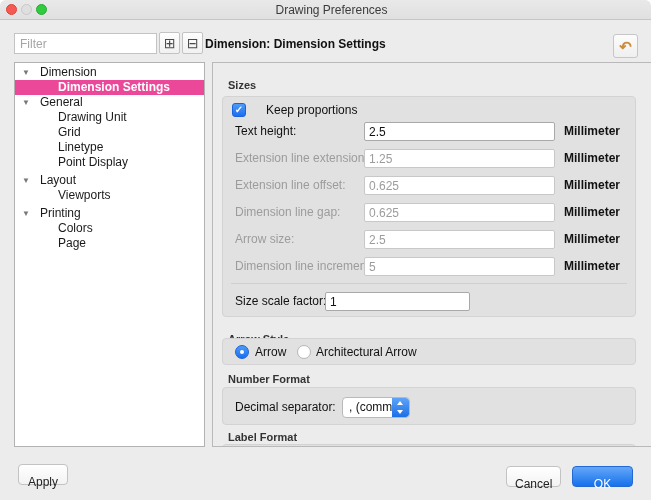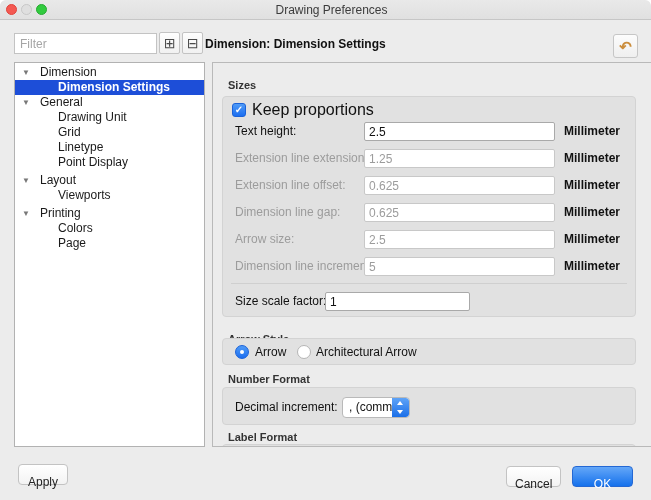--- a/index.html
+++ b/index.html
@@ -32,37 +32,37 @@
                 background:linear-gradient(#fcfcfc,#efefef); border:1px solid #c6c6c6; border-radius:3px;
                 color:#cb8d3c; font-size:15px; font-weight:bold; line-height:21px; text-align:center; padding:0; }
 
   
   .tree { position:absolute; left:14px; top:62px; width:191px; height:385px; box-sizing:border-box;
           background:#fff; border:1px solid #b2b2b2; overflow:hidden; padding-top:2px; }
   .tree-row { position:relative; height:15px; line-height:15px; font-size:12px; color:#1a1a1a; white-space:nowrap; }
   .tree-row .tri { position:absolute; left:7px; top:0; font-size:8px; color:#787878; }
   .tree-row .lbl0 { position:absolute; left:25px; }
   .tree-row .lbl1 { position:absolute; left:43px; }
-  .tree-row.selected { background:#1d4ed8;text-decoration:underline; }
+  .tree-row.selected { background:#ec4899;text-decoration:underline; }
   .tree-row.selected span { color:#fff; font-weight:bold; }
   .tree-row.group-gap { margin-top:3px; }
 
   
   .scrollarea { position:absolute; left:212px; top:62px; width:504px; height:385px; box-sizing:border-box;
                 background:#ececec; border:1px solid #b9b9b9; overflow:hidden; }
   .section-title { position:absolute; left:15px; font-size:11px; font-weight:bold; color:#333; }
   .group-panel { position:absolute; left:9px; width:414px; box-sizing:border-box;
                  background:#e1e1e1; border:1px solid #d3d3d3; border-radius:4px; }
 
   
   .p-sizes { top:33px; height:221px; }
   .checkbox { position:absolute; left:9px; top:6px; width:14px; height:14px; border-radius:3px;
               background:linear-gradient(#4f9bf7,#1c6ef0); border:1px solid #1a62d9; box-sizing:border-box;
               color:#fff; font-size:10px; font-weight:bold; line-height:12px; text-align:center; }
-  .cb-label { position:absolute; left:29px; top:5px; font-size:16px; color:#111; line-height:16px; }
+  .cb-label { position:absolute; left:43px; top:5px; font-size:12px; color:#111; line-height:16px; }
   .size-row { position:absolute; left:0; width:100%; height:19px; }
   .size-row .f-label { position:absolute; left:12px; font-size:12px; color:#111; line-height:19px; }
   .size-row .f-input { position:absolute; left:141px; width:191px; height:19px; box-sizing:border-box;
                        border:1px solid #a9a9a9; background:#fff; font-size:12px; padding:0 4px;
                        color:#111; border-radius:2px; font-family:inherit; }
   .size-row .f-unit { position:absolute; left:341px; font-size:12px; font-weight:bold; color:#111; line-height:19px; }
   .size-row.disabled .f-label { color:#9c9c9c; }
   .size-row.disabled .f-input { border-color:#c8c8c8; color:#9c9c9c; }
   .hsep { position:absolute; left:8px; right:8px; top:186px; height:1px; background:#cfcfcf; }
   .scale-row { position:absolute; left:0; top:195px; height:19px; width:100%; }
@@ -229,21 +229,21 @@
       <span class="radio on r1">
           <span class="dot"></span>
         </span>
       <span class="radio-label rl1">Arrow</span>
       <span class="radio off r2"></span>
       <span class="radio-label rl2">Architectural Arrow</span>
     </div>
 
     <div class="section-title t-number">Number Format</div>
     <div class="group-panel p-number">
-      <span class="nf-label">Decimal increment:</span>
+      <span class="nf-label">Decimal separator:</span>
       <div class="dropdown">
         <span class="dd-text">, (comma</span>
         <span class="dd-stepper">
           <i class="up"></i>
             <i class="down"></i>
         </span>
       </div>
     </div>
 
     <div class="section-title t-label">Label Format</div>

